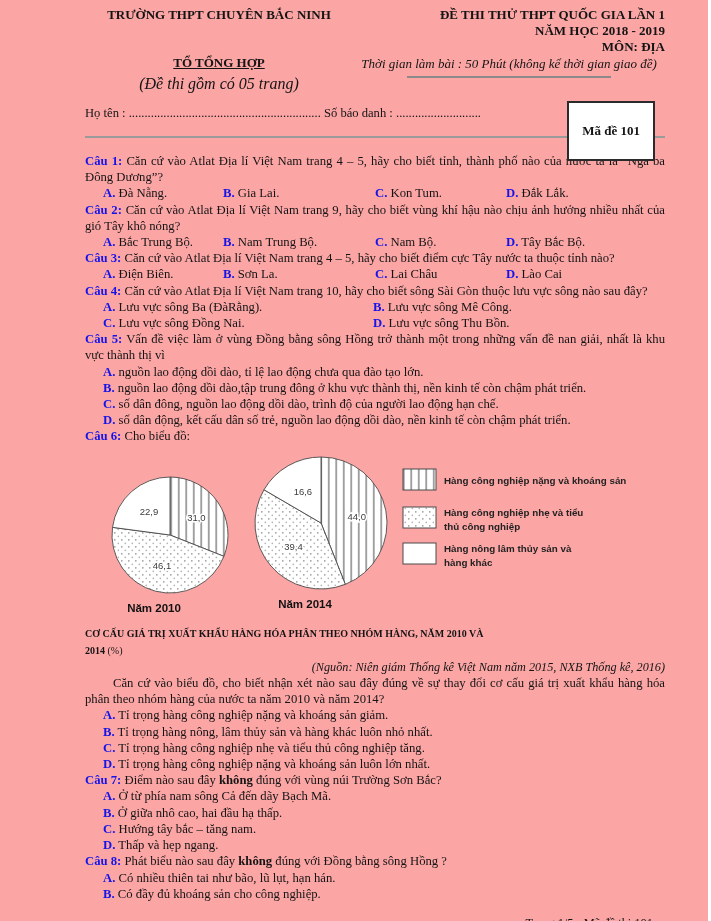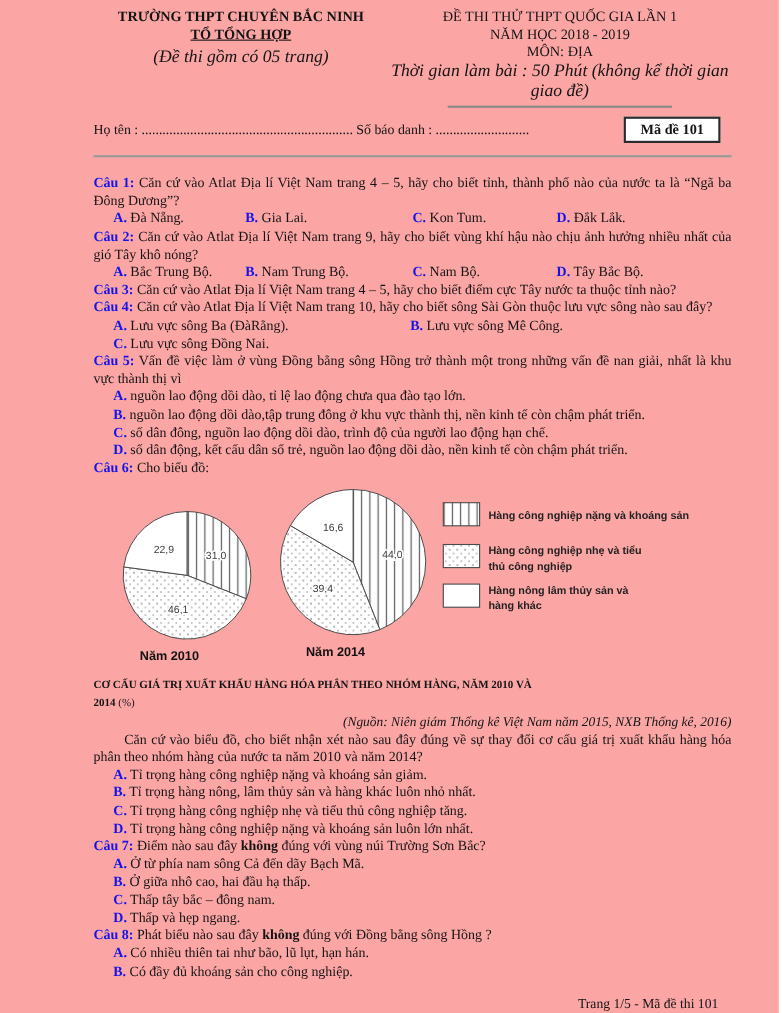--- a/index.html
+++ b/index.html
@@ -5,28 +5,28 @@
   * { margin:0; padding:0; box-sizing:border-box; }
   html,body { background:#ffffff; }
   body { width:711px; font-family:"Liberation Serif","DejaVu Serif",serif; color:#141414; }
   :root { --accent:#1414e8; }
   .sheet { position:relative; width:708px; height:921px; background:#fca5a5; overflow:hidden; }
 
   .header { display:flex; padding-top:7px; margin-left:85px; width:580px; }
   .h-left { width:268px; text-align:center; }
   .h-right { flex:1; text-align:center; }
   .school { font-weight:bold; font-size:13px; }
-  .dept { font-weight:bold; font-size:13px; text-decoration:underline; }
+  .dept { font-weight:bold; font-size:13px; text-decoration:underline;margin-top:32px; }
   .note { font-style:italic; font-size:16px; margin-top:4px; }
-  .etitle,.eyear,.esub { font-weight:normal; font-size:13px; }
-  .etime { font-style:italic; font-size:16px; margin-top:1px; }
+  .etitle,.eyear,.esub { font-weight:bold; font-size:13px;text-align:right; }
+  .etime { font-style:italic; font-size:13px; margin-top:1px; }
   .time-rule { width:204px; height:2px; background:#8a8a8a; margin:4px auto 0; }
 
   .student { position:relative; margin:13px 0 0 85px; width:580px; font-size:12.6px; height:28px; }
-  .code-box { position:absolute; right:10px; top:-5px; border:2px solid #2b2b2b; padding:2px 13px; font-weight:bold; font-size:13px; background:#fff; }
+  .code-box { position:absolute; right:10px; top:-5px; border:2px solid #2b2b2b; padding:20px 13px; font-weight:bold; font-size:13px; background:#fff; }
 
   .rule { margin:2px 0 0 85px; width:580px; border:0; border-top:2px solid #9a9a9a; }
 
   #questions { margin-left:85px; width:580px; font-size:12.7px; line-height:16.2px; margin-top:15px; }
   .q-text { text-align:justify; }
   .q-label { color:var(--accent); font-weight:bold; }
   .b { font-weight:bold; }
   .opts { margin-left:18px; }
   .grid4 { display:grid; grid-template-columns:120px 152px 131px 1fr; }
   .grid2 { display:grid; grid-template-columns:270px 1fr; }
@@ -81,27 +81,34 @@
         <p class="q-text"><span class="q-label">Câu 2:</span><span> Căn cứ vào Atlat Địa lí Việt Nam trang 9, hãy cho biết vùng khí hậu nào chịu ảnh hưởng nhiều nhất của gió Tây khô nóng?</span></p>
         <div class="opts grid4">
           <div class="opt"><span class="opt-letter">A.</span><span> Bắc Trung Bộ.</span></div>
           <div class="opt"><span class="opt-letter">B.</span><span> Nam Trung Bộ.</span></div>
           <div class="opt"><span class="opt-letter">C.</span><span> Nam Bộ.</span></div>
           <div class="opt"><span class="opt-letter">D.</span><span> Tây Bắc Bộ.</span></div>
         </div>
       </div>
       <div class="question">
         <p class="q-text"><span class="q-label">Câu 3:</span><span> Căn cứ vào Atlat Địa lí Việt Nam trang 4 – 5, hãy cho biết điểm cực Tây nước ta thuộc tỉnh nào?</span></p>
+        <div class="opts grid4">
+          <div class="opt"><span class="opt-letter">A.</span><span> Điện Biên.</span></div>
+          <div class="opt"><span class="opt-letter">B.</span><span> Sơn La.</span></div>
+          <div class="opt"><span class="opt-letter">C.</span><span> Lai Châu</span></div>
+          <div class="opt"><span class="opt-letter">D.</span><span> Lào Cai</span></div>
+        </div>
       </div>
       <div class="question">
         <p class="q-text"><span class="q-label">Câu 4:</span><span> Căn cứ vào Atlat Địa lí Việt Nam trang 10, hãy cho biết sông Sài Gòn thuộc lưu vực sông nào sau đây?</span></p>
         <div class="opts grid2">
           <div class="opt"><span class="opt-letter">A.</span><span> Lưu vực sông Ba (ĐàRằng).</span></div>
           <div class="opt"><span class="opt-letter">B.</span><span> Lưu vực sông Mê Công.</span></div>
           <div class="opt"><span class="opt-letter">C.</span><span> Lưu vực sông Đồng Nai.</span></div>
+          <div class="opt"><span class="opt-letter">D.</span><span> Lưu vực sông Thu Bồn.</span></div>
         </div>
       </div>
       <div class="question">
         <p class="q-text"><span class="q-label">Câu 5:</span><span> Vấn đề việc làm ở vùng Đồng bằng sông Hồng trở thành một trong những vấn đề nan giải, nhất là khu vực thành thị vì</span></p>
         <div class="opts list">
           <div class="opt"><span class="opt-letter">A.</span><span> nguồn lao động dồi dào, tỉ lệ lao động chưa qua đào tạo lớn.</span></div>
           <div class="opt"><span class="opt-letter">B.</span><span> nguồn lao động dồi dào,tập trung đông ở khu vực thành thị, nền kinh tế còn chậm phát triển.</span></div>
           <div class="opt"><span class="opt-letter">C.</span><span> số dân đông, nguồn lao động dồi dào, trình độ của người lao động hạn chế.</span></div>
           <div class="opt"><span class="opt-letter">D.</span><span> số dân động, kết cấu dân số trẻ, nguồn lao động dồi dào, nền kinh tế còn chậm phát triển.</span></div>
         </div>
@@ -155,21 +162,21 @@
           <div class="opt"><span class="opt-letter">B.</span><span> Tỉ trọng hàng nông, lâm thủy sản và hàng khác luôn nhỏ nhất.</span></div>
           <div class="opt"><span class="opt-letter">C.</span><span> Tỉ trọng hàng công nghiệp nhẹ và tiểu thủ công nghiệp tăng.</span></div>
           <div class="opt"><span class="opt-letter">D.</span><span> Tỉ trọng hàng công nghiệp nặng và khoáng sản luôn lớn nhất.</span></div>
         </div>
       </div>
       <div class="question">
         <p class="q-text"><span class="q-label">Câu 7:</span><span> Điểm nào sau đây </span><span class="b">không</span><span> đúng với vùng núi Trường Sơn Bắc?</span></p>
         <div class="opts list">
           <div class="opt"><span class="opt-letter">A.</span><span> Ở từ phía nam sông Cả đến dãy Bạch Mã.</span></div>
           <div class="opt"><span class="opt-letter">B.</span><span> Ở giữa nhô cao, hai đầu hạ thấp.</span></div>
-          <div class="opt"><span class="opt-letter">C.</span><span> Thấp tây bắc – đông nam.</span></div>
+          <div class="opt"><span class="opt-letter">C.</span><span> Hướng tây bắc – tăng nam.</span></div>
           <div class="opt"><span class="opt-letter">D.</span><span> Thấp và hẹp ngang.</span></div>
         </div>
       </div>
       <div class="question">
         <p class="q-text"><span class="q-label">Câu 8:</span><span> Phát biểu nào sau đây </span><span class="b">không</span><span> đúng với Đồng bằng sông Hồng ?</span></p>
         <div class="opts list">
           <div class="opt"><span class="opt-letter">A.</span><span> Có nhiều thiên tai như bão, lũ lụt, hạn hán.</span></div>
           <div class="opt"><span class="opt-letter">B.</span><span> Có đầy đủ khoáng sản cho công nghiệp.</span></div>
         </div>
       </div>

